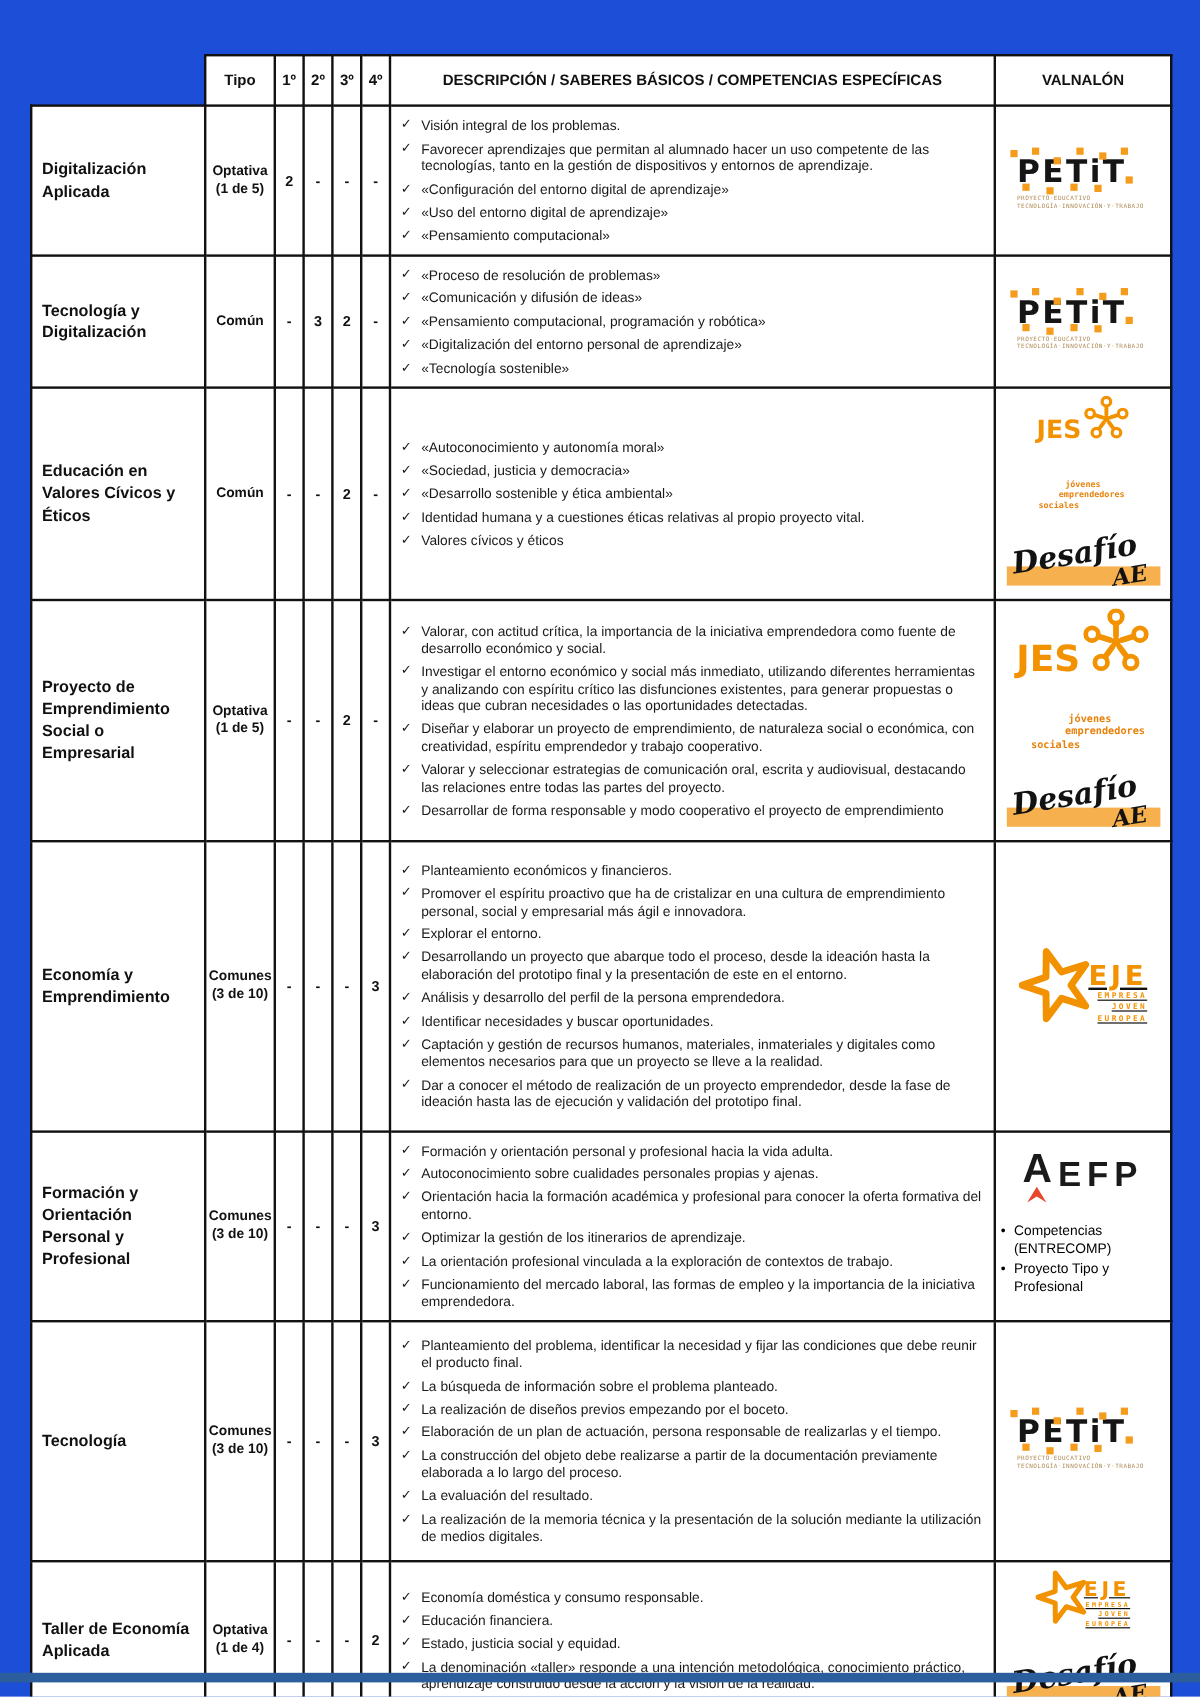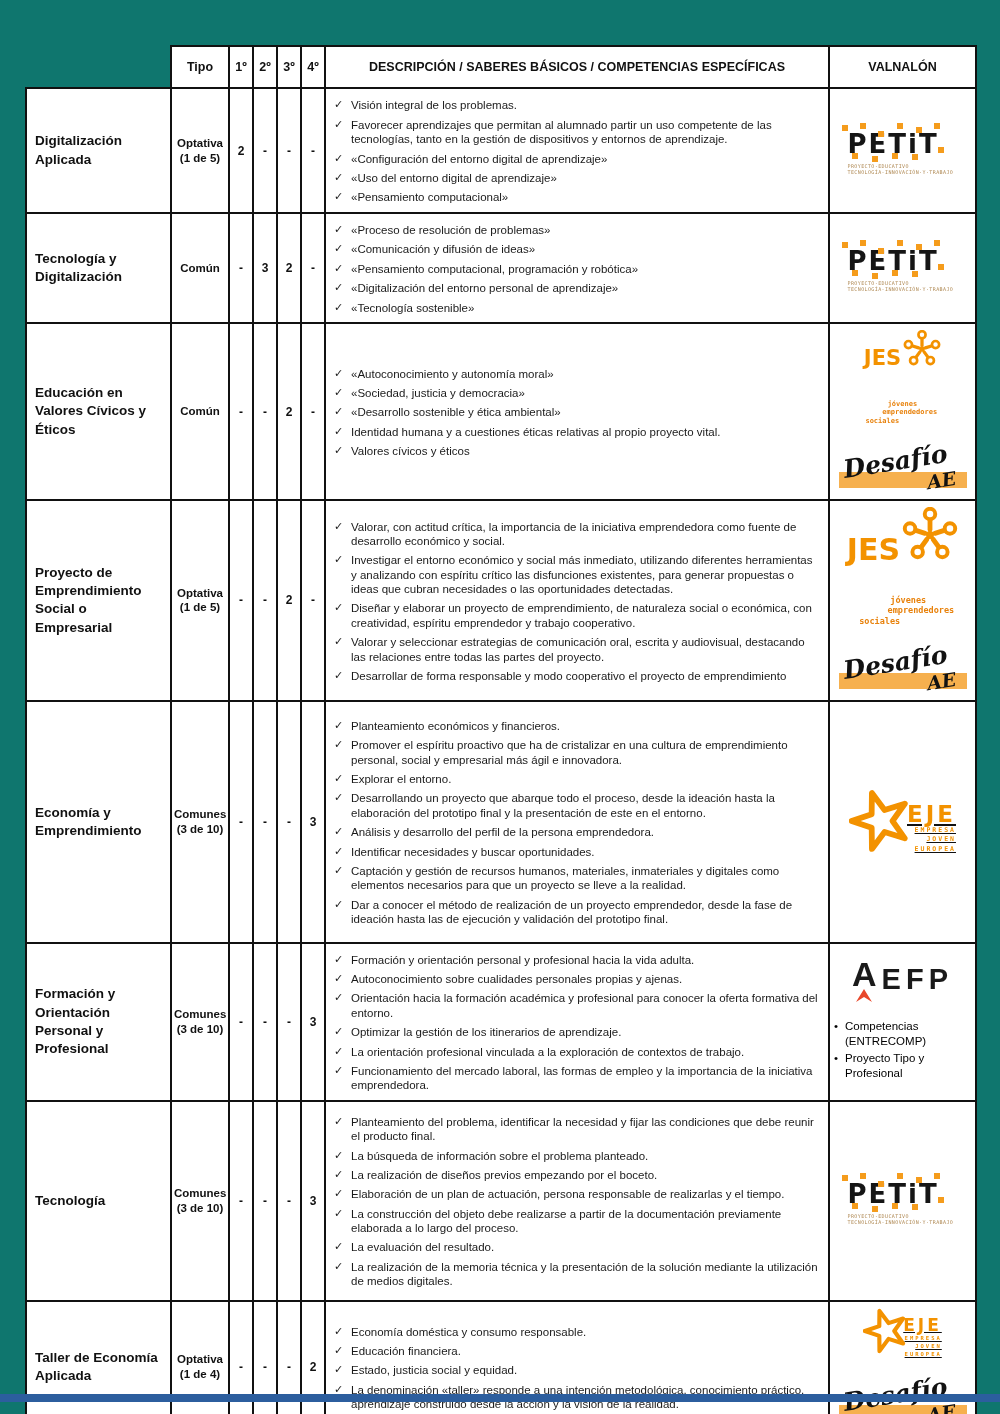--- a/index.html
+++ b/index.html
@@ -1,16 +1,16 @@
 <!DOCTYPE html>
 <html><head>
 <meta charset="utf-8">
 <style>
   html,body{margin:0;padding:0;background:#fff;}
-  .page{position:relative;width:1000px;height:1414px;background:#0f766e;overflow:hidden;
+  .page{position:relative;width:1000px;height:1414px;background:#1d4ed8;overflow:hidden;
         font-family:"Liberation Sans",sans-serif;color:#111;}
   table.main{position:absolute;left:25px;top:45px;width:950px;border-collapse:collapse;table-layout:fixed;}
   th,td{border:2px solid #111;vertical-align:middle;background:#fff;}
   th.blank{border:none;background:transparent;}
   thead th{font-weight:bold;font-size:12.5px;text-align:center;height:40px;padding:0 2px;}
   td.subject{font-weight:bold;font-size:13.5px;text-align:left;padding:0 8px;line-height:1.35;}
   td.tipo{font-weight:bold;font-size:11.5px;text-align:center;padding:0 2px;line-height:1.3;}
   td.num{font-weight:bold;font-size:12px;text-align:center;}
   td.desc{padding:8px 10px 6px 8px;}
   ul.bullets{list-style:none;margin:0;padding:0;}
@@ -106,21 +106,21 @@
     <td class="num">-</td>
     <td class="num">-</td>
     <td class="desc">
       <ul class="bullets">
               <li>
                 <span class="check">✓</span>
                 <span class="btext">Visión integral de los problemas.</span>
               </li>
               <li>
                 <span class="check">✓</span>
-                <span class="btext">Favorecer aprendizajes que permitan al alumnado partir un uso competente de las tecnologías, tanto en la gestión de dispositivos y entornos de aprendizaje.</span>
+                <span class="btext">Favorecer aprendizajes que permitan al alumnado hacer un uso competente de las tecnologías, tanto en la gestión de dispositivos y entornos de aprendizaje.</span>
               </li>
               <li>
                 <span class="check">✓</span>
                 <span class="btext">«Configuración del entorno digital de aprendizaje»</span>
               </li>
               <li>
                 <span class="check">✓</span>
                 <span class="btext">«Uso del entorno digital de aprendizaje»</span>
               </li>
               <li>

